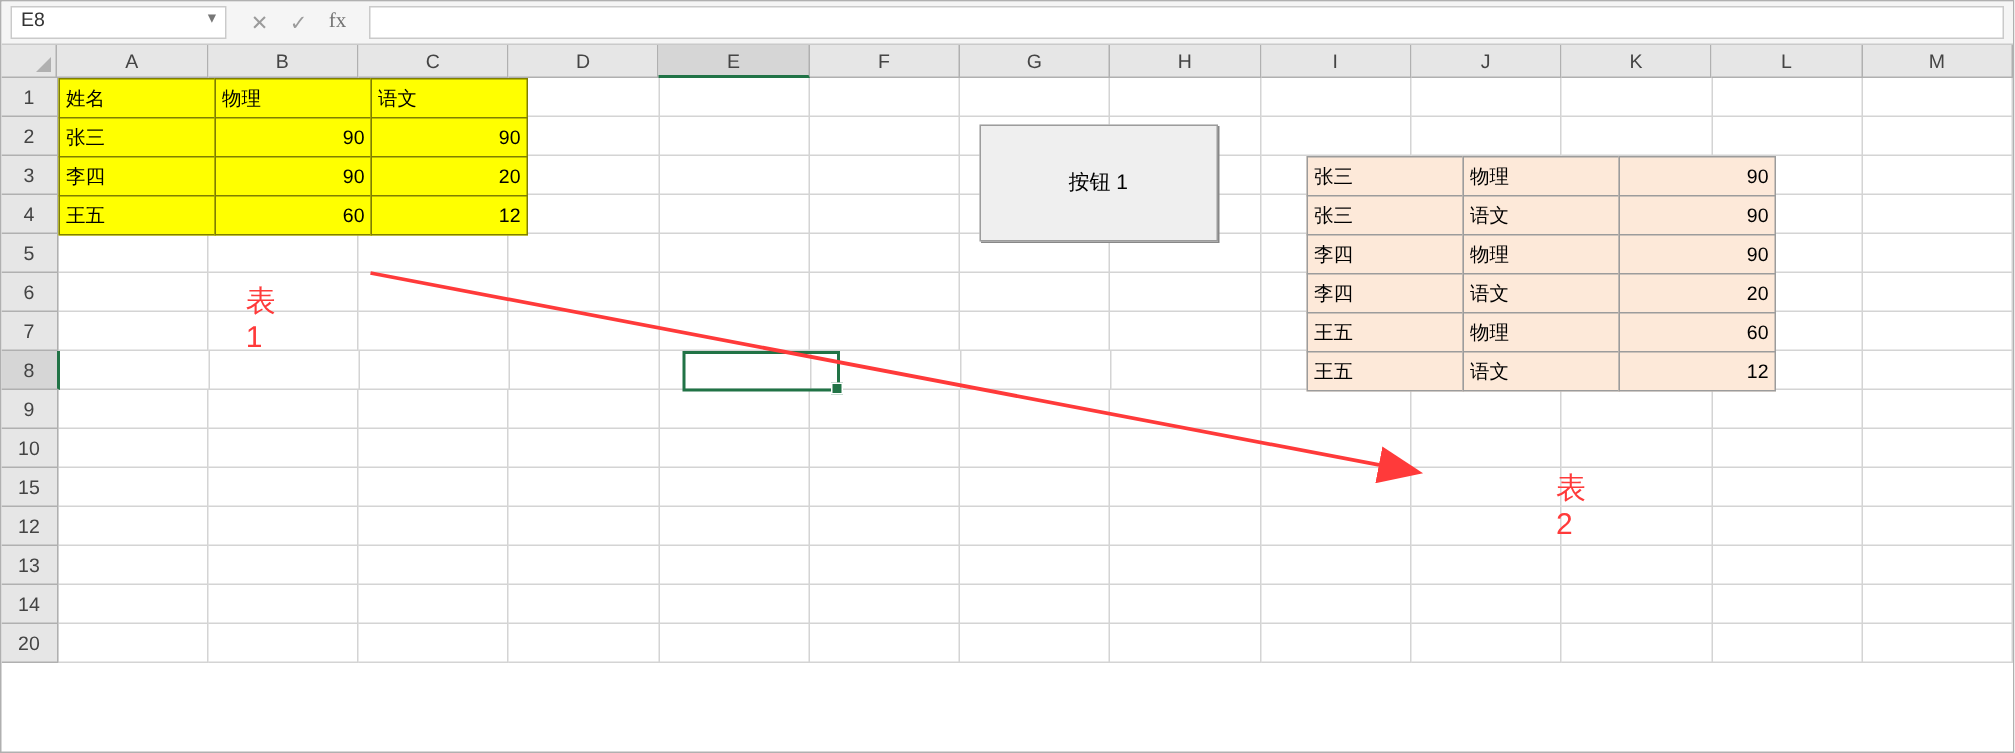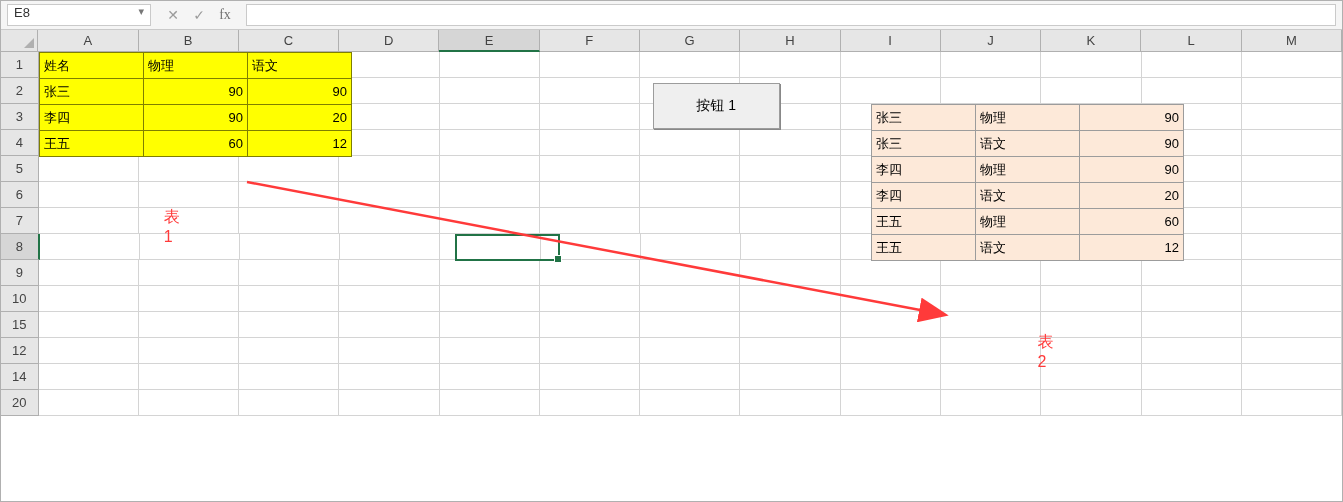--- a/index.html
+++ b/index.html
@@ -41,22 +41,22 @@
   
   .overlay{position:absolute;left:38px;top:22px;pointer-events:auto;}
   .ov-cell{position:absolute;box-sizing:border-box;display:flex;align-items:center;padding:0 4px;}
   .t1{background:var(--yellow);border:0.5px solid #7f7f00;}
   .t1.hd{font-weight:400;}
   .t1.num{justify-content:flex-end;}
   .t2{background:var(--tan);border:1px solid var(--tan-border);}
   .t2.num{justify-content:flex-end;}
   .sel-cell{position:absolute;border:2px solid var(--sel-border);box-sizing:border-box;}
   .sel-handle{position:absolute;width:6px;height:6px;background:var(--sel-border);right:-4px;bottom:-4px;border:1px solid #fff;}
-  .button1{position:absolute;background:var(--btn-bg);border:1px solid #9c9c9c;box-shadow:1px 1px 0 #888;display:flex;align-items:center;justify-content:center;font-size:14px;padding:0;}
-  .label-red{position:absolute;color:var(--red);font-size:16px;font-family:"Microsoft YaHei",sans-serif;margin-top:20px;}
+  .button1{position:absolute;background:var(--btn-bg);border:1px solid #9c9c9c;box-shadow:1px 1px 0 #888;display:flex;align-items:center;justify-content:center;font-size:14px;padding:16px;}
+  .label-red{position:absolute;color:var(--red);font-size:20px;font-family:"Microsoft YaHei",sans-serif;}
   .arrow-svg{position:absolute;pointer-events:none;}
 </style>
 </head>
 <body>
 
 <div class="wrap">
 
   <div class="fbar">
     <div class="namebox">
       <span class="nm">E8</span>
@@ -261,20 +261,36 @@
           <div class="cell"></div>
           <div class="cell"></div>
           <div class="cell"></div>
           <div class="cell"></div>
           <div class="cell"></div>
           <div class="cell"></div>
           <div class="cell"></div>
         </div>
         <div class="row">
           <div class="rh">12</div>
+          <div class="cell"></div>
+          <div class="cell"></div>
+          <div class="cell"></div>
+          <div class="cell"></div>
+          <div class="cell"></div>
+          <div class="cell"></div>
+          <div class="cell"></div>
+          <div class="cell"></div>
+          <div class="cell"></div>
+          <div class="cell"></div>
+          <div class="cell"></div>
+          <div class="cell"></div>
+          <div class="cell"></div>
+        </div>
+        <div class="row">
+          <div class="rh">13</div>
           <div class="cell"></div>
           <div class="cell"></div>
           <div class="cell"></div>
           <div class="cell"></div>
           <div class="cell"></div>
           <div class="cell"></div>
           <div class="cell"></div>
           <div class="cell"></div>
           <div class="cell"></div>
           <div class="cell"></div>

